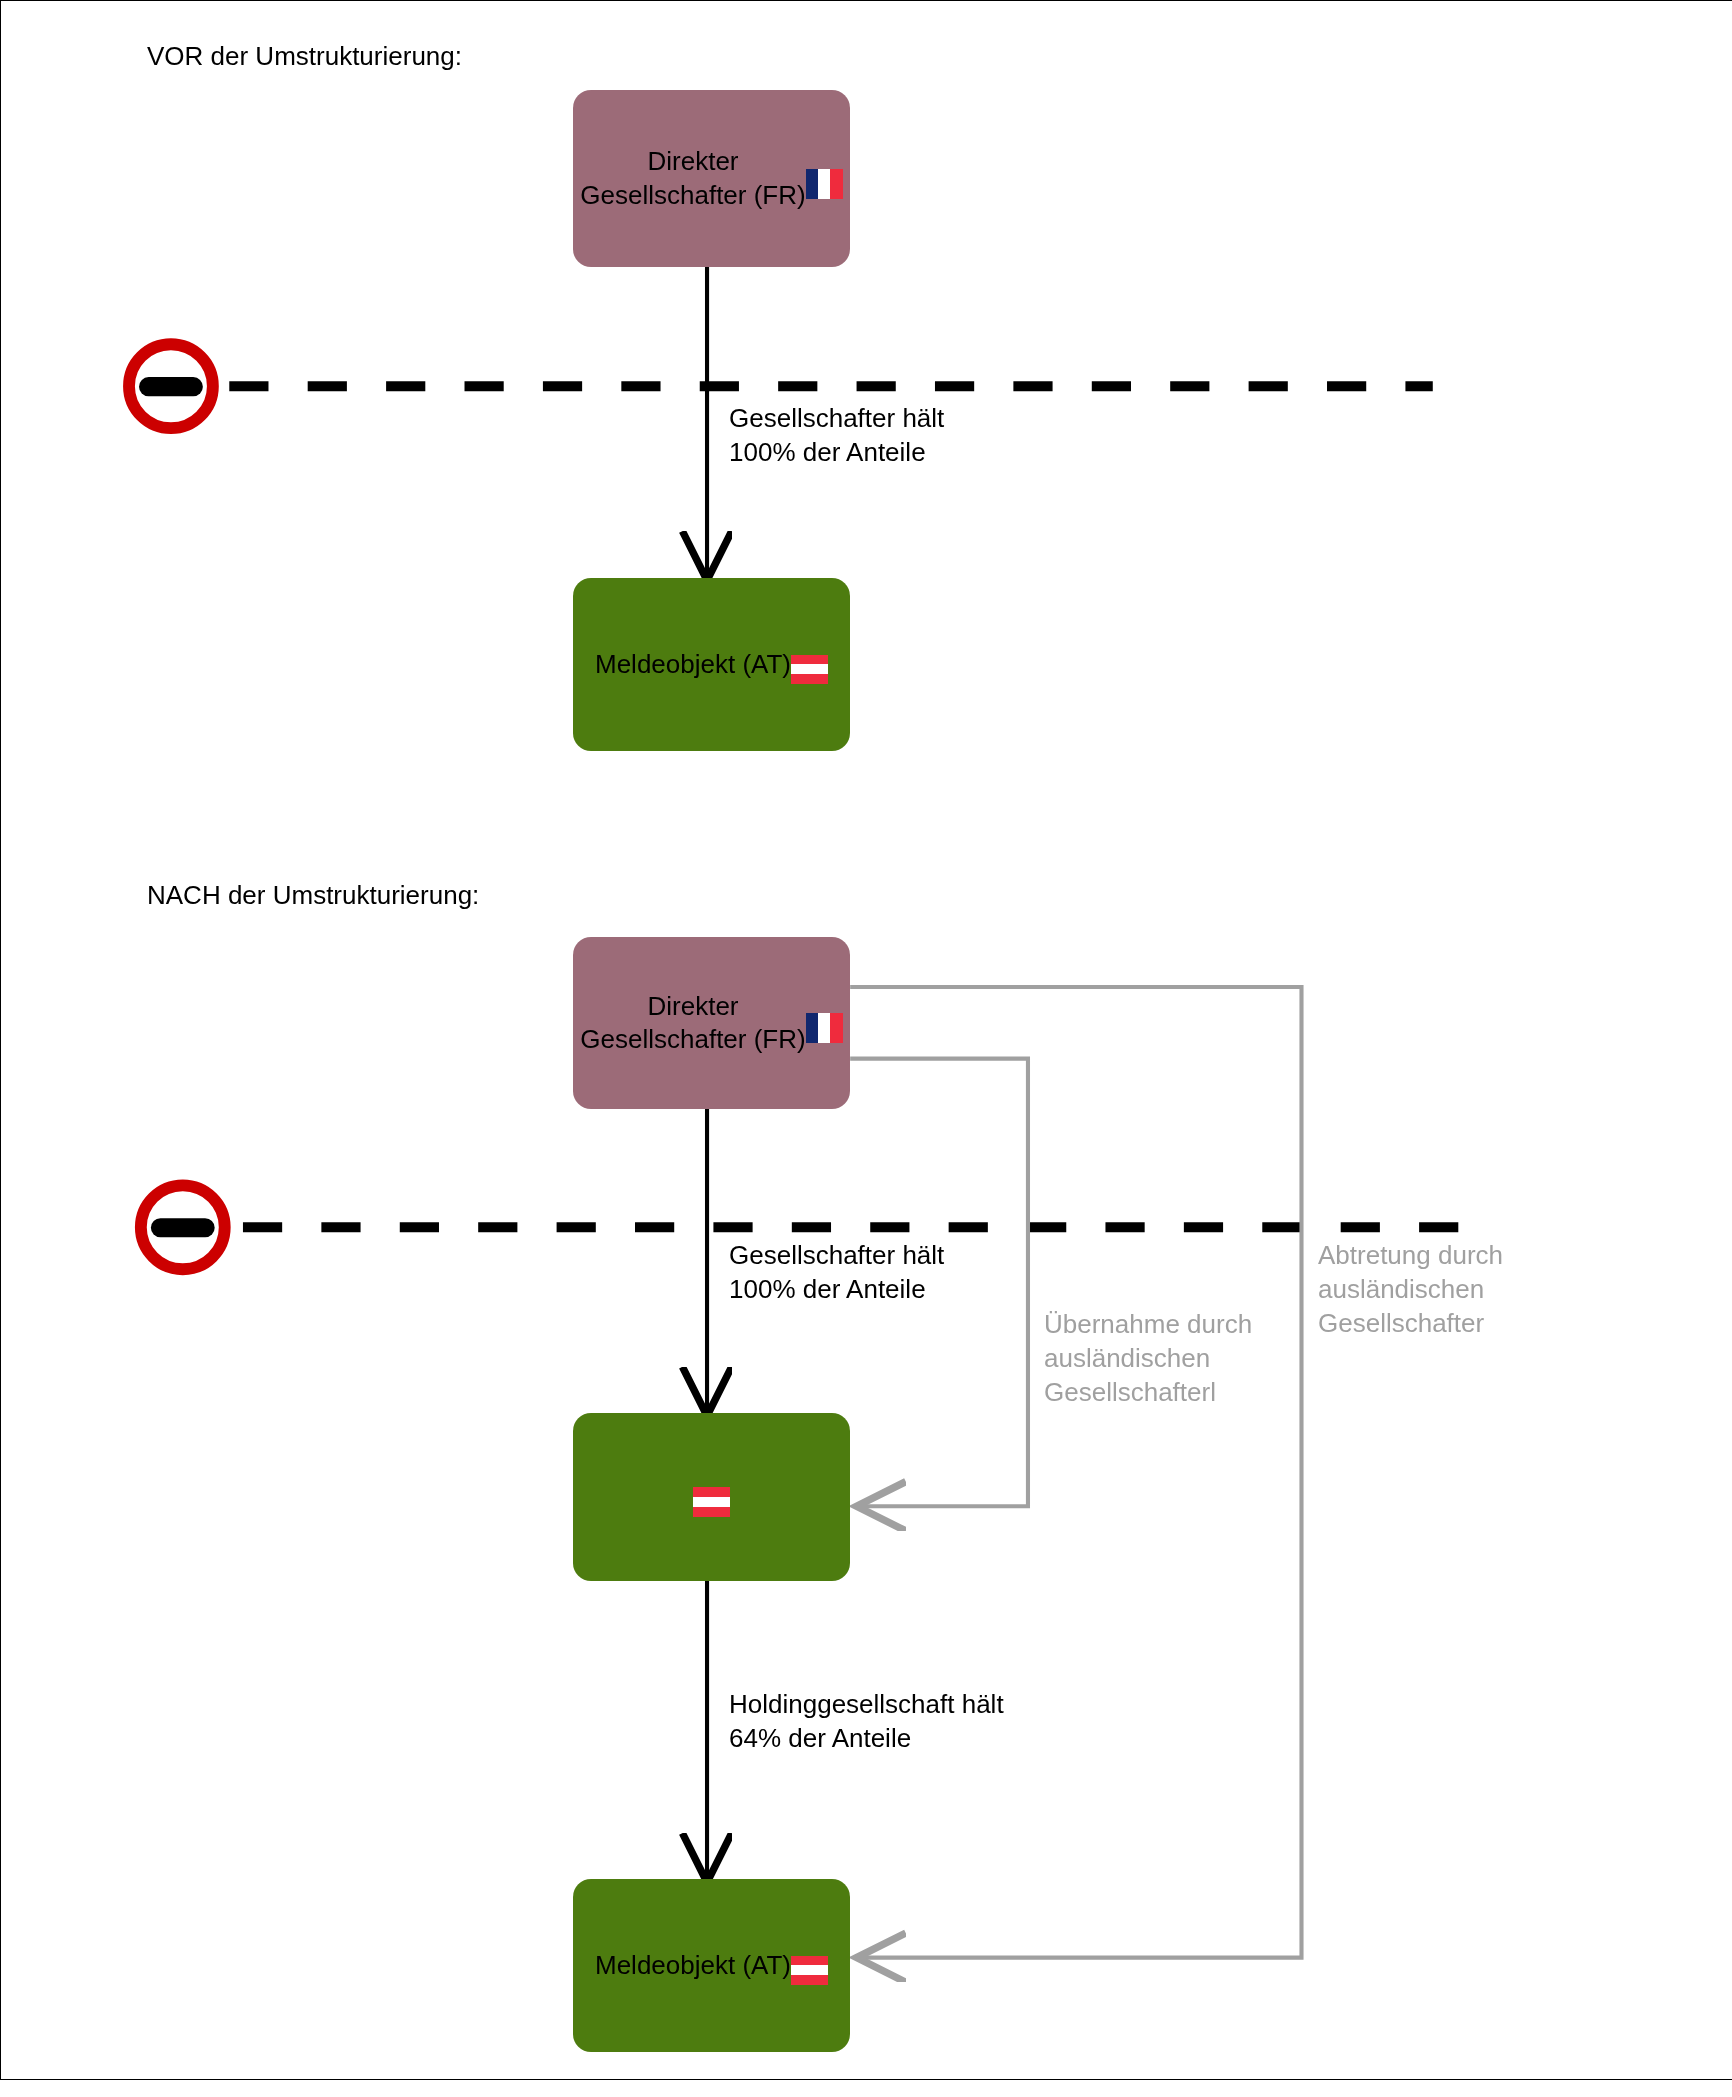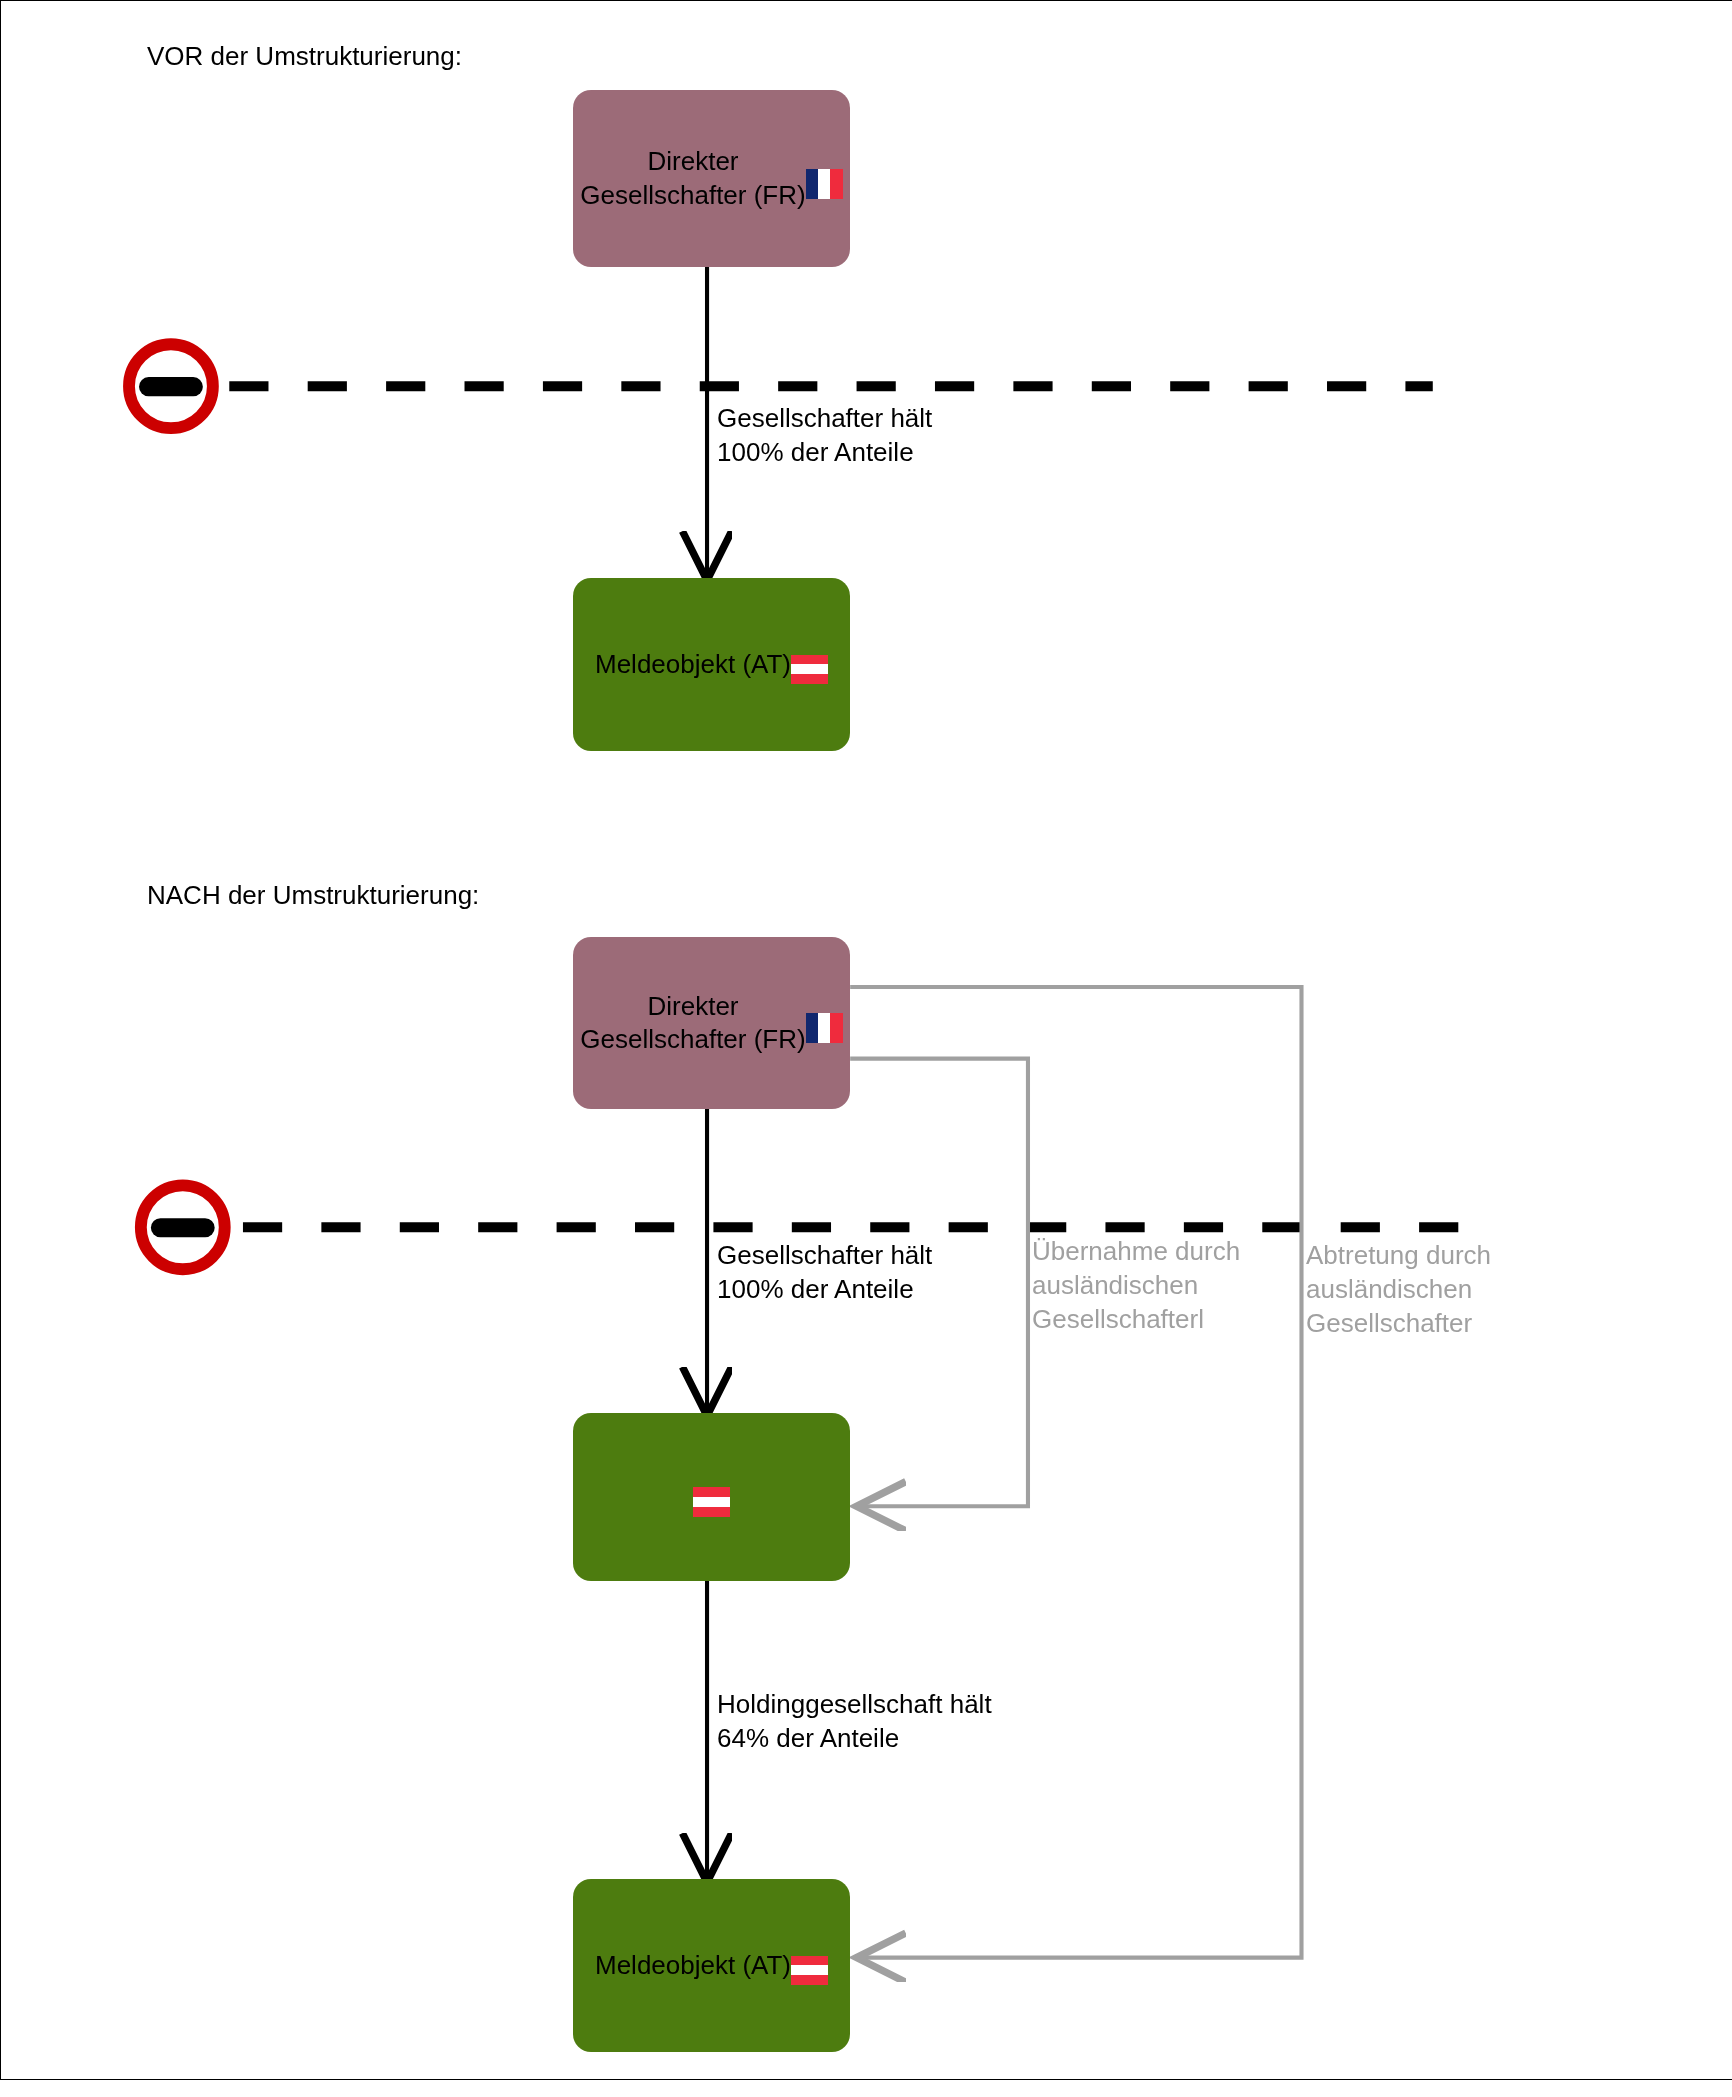--- a/index.html
+++ b/index.html
@@ -65,20 +65,21 @@
   }
   .flag.at > i { display: block; width: 100%; height: 33.3333%; }
   .flag.at > i.r { background: #ef2b3d; }
   .flag.at > i.w { background: #ffffff; }
   .edge-label {
     position: absolute;
     font-size: 26px;
     color: #000000;
     line-height: 1.30;
     white-space: pre-line;
+    margin-left: 12px;
   }
   .edge-label.muted { color: #a0a0a0; }
 </style>
 </head>
 <body>
 
 <div id="canvas">
 
   <svg id="svg-layer" viewBox="0 0 3800 4600" xmlns="http://www.w3.org/2000/svg">
     <defs>
@@ -147,21 +148,21 @@
     <div class="flag fr">
       <i class="b"></i>
         <i class="w"></i>
         <i class="r"></i>
     </div>
   </div>
 
   <div class="edge-label" style="left:716px; top:1238px;">Gesellschafter hält
 100% der Anteile</div>
 
-  <div class="edge-label muted" style="left:1031px; top:1234px;">Übernahme durch
+  <div class="edge-label muted" style="left:1031px; top:1307px;">Übernahme durch
 ausländischen
 Gesellschafterl</div>
 
   <div class="edge-label muted" style="left:1305px; top:1238px;">Abtretung durch
 ausländischen
 Gesellschafter</div>
 
   <div class="node blue" style="left:572px; top:1412px; width:277px; height:168px;">
     <div class="flag at">
       <i class="r"></i>

